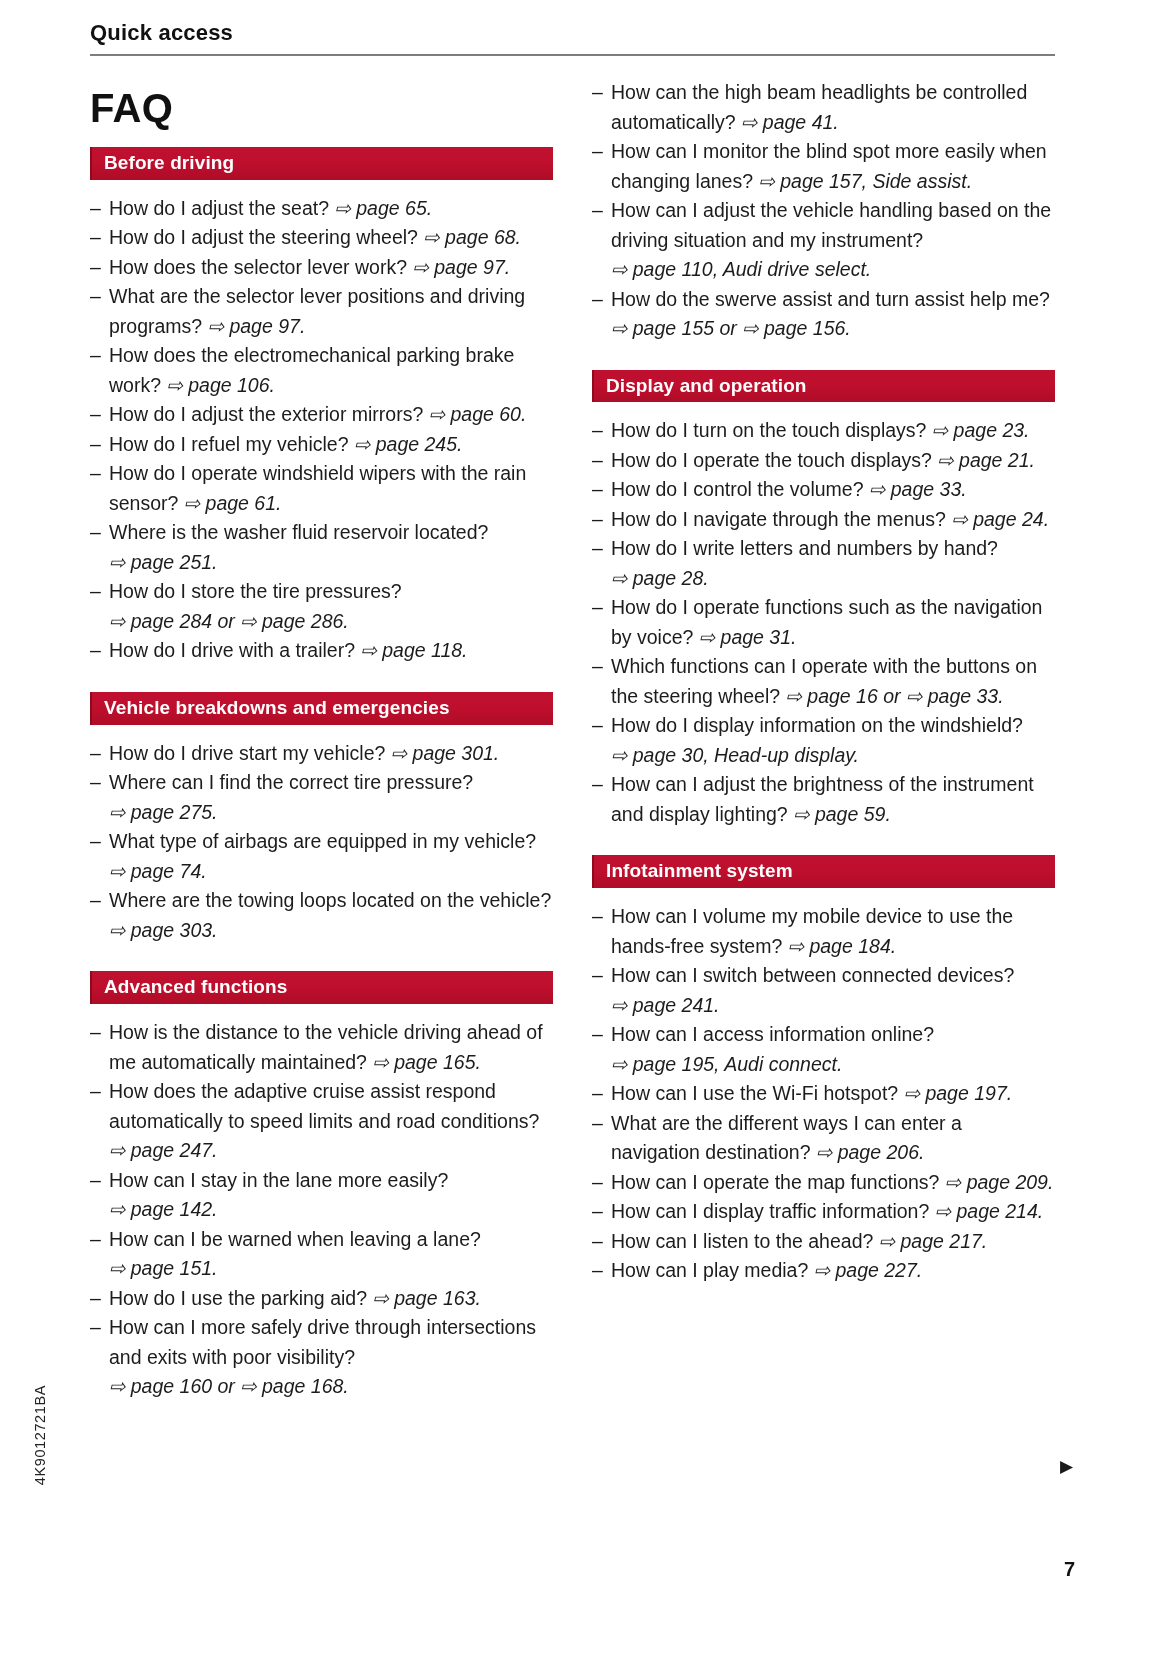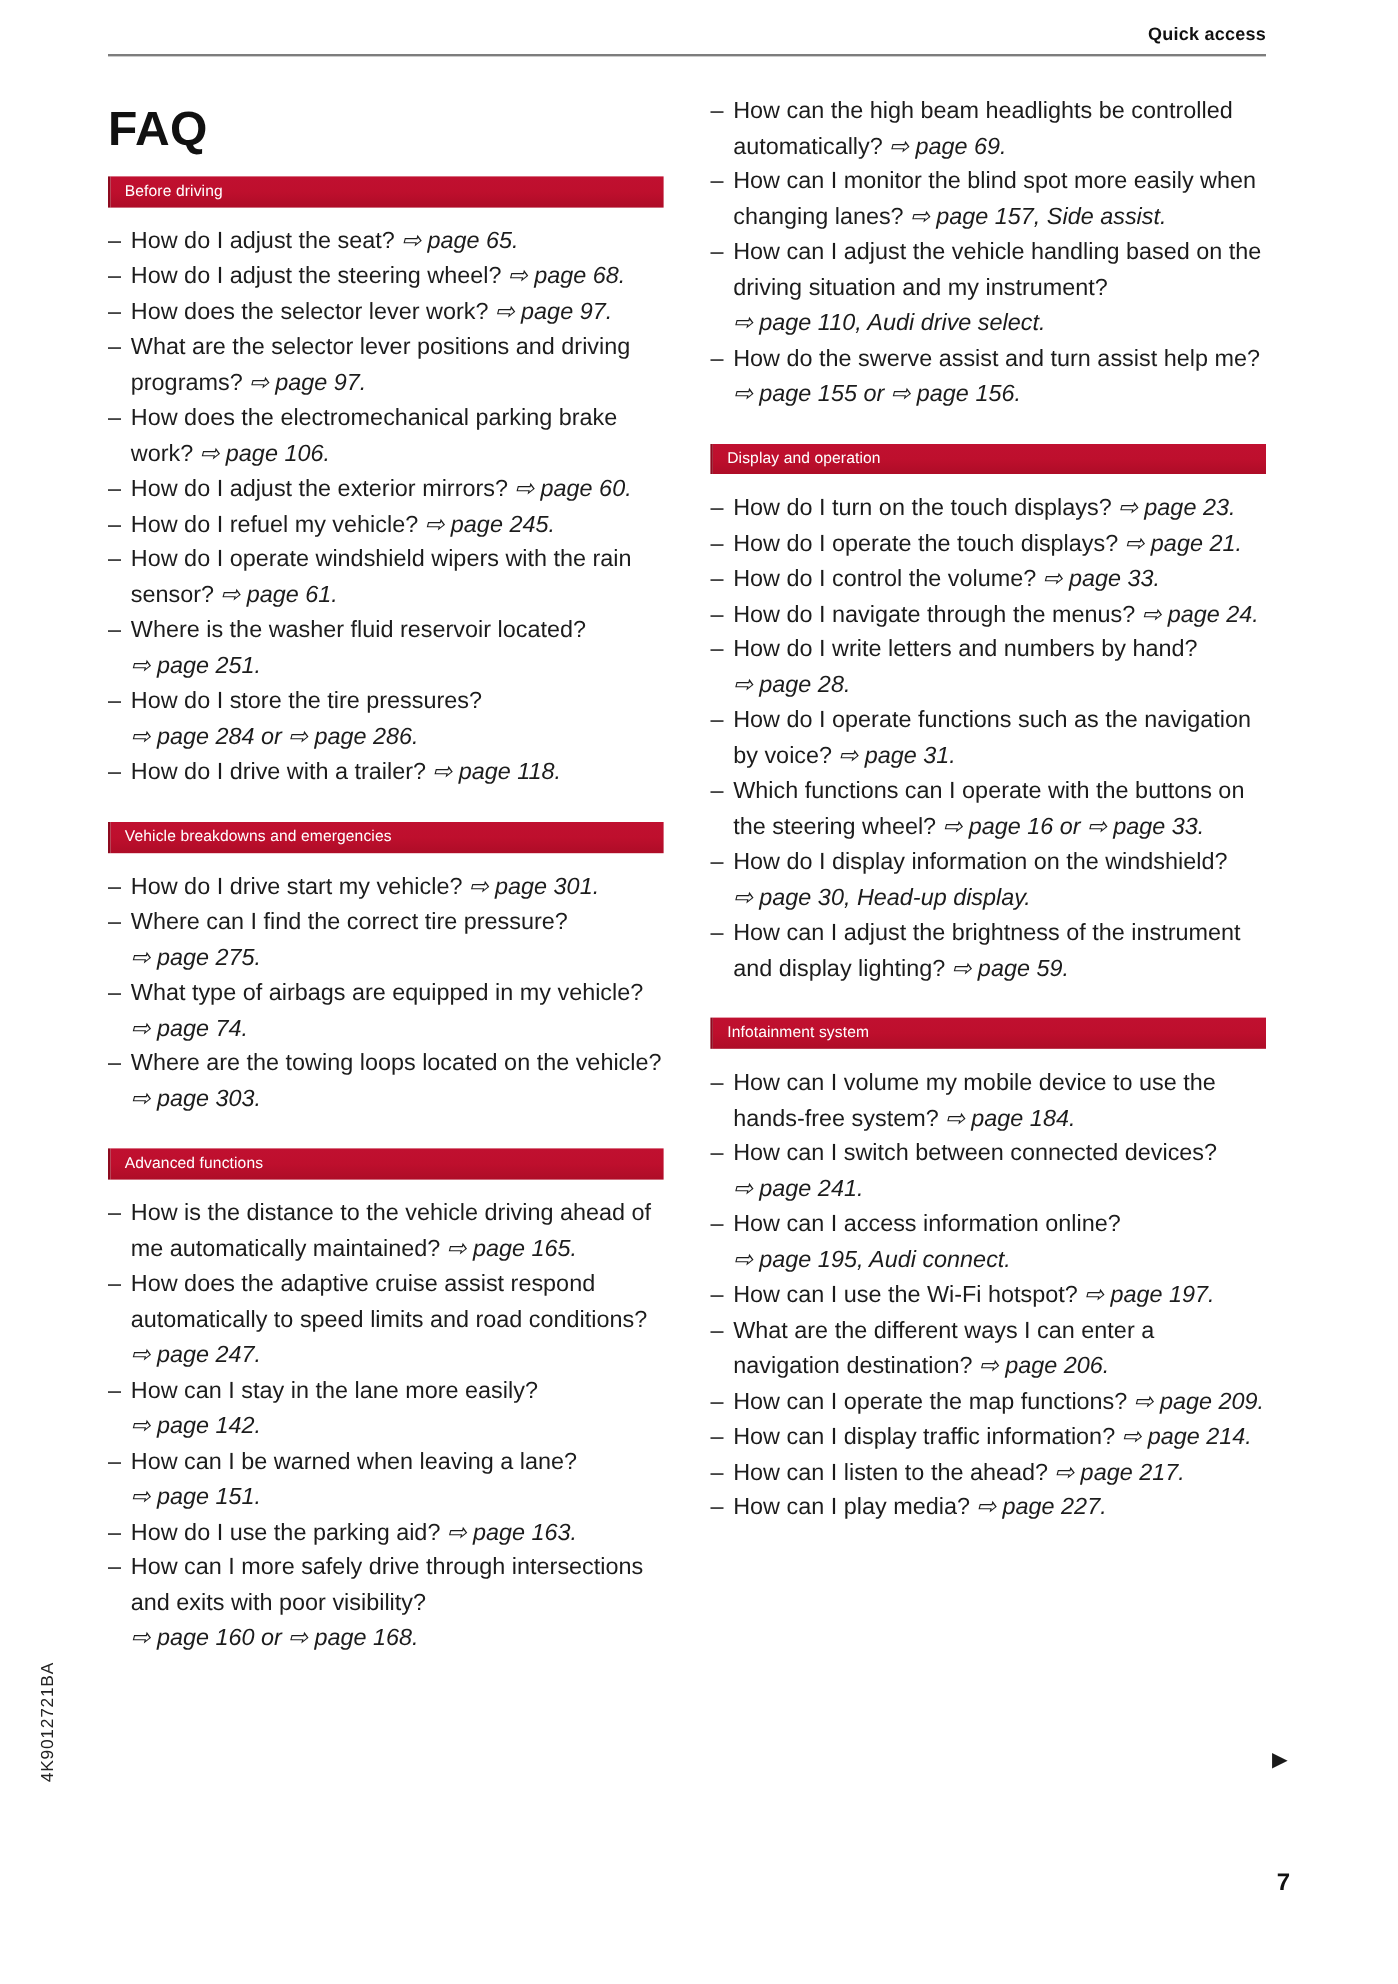--- a/index.html
+++ b/index.html
@@ -24,22 +24,21 @@
   }
 
   
   .header-area {
     position: absolute;
     left: 90px;
     top: 20px;
     width: 965px;
   }
   .header-title {
-    text-align: right;
-    font-size: 15px;
+    font-size: 22px;
     font-weight: bold;
     letter-spacing: 0.2px;
     color: #111;
     padding-bottom: 8px;
   }
   .header-rule {
     border-top: 2px solid #7d7d7d;
     width: 100%;
     height: 0;
   }
@@ -65,22 +64,22 @@
     color: #111;
     margin: 8px 0 16px 0;
     letter-spacing: 0.3px;
   }
 
   
   .section-banner {
     background: #c4122f;
     background: linear-gradient(to bottom, #c01030 0%, #be0f2d 50%, #ae0c27 100%);
     color: #ffffff;
-    font-size: 13px;
-    font-weight: normal;
+    font-size: 19px;
+    font-weight: bold;
     letter-spacing: 0.1px;
     padding: 5px 4px 6px 12px;
     line-height: 1.15;
     box-sizing: border-box;
     width: 100%;
     border-left: 2px solid #8d0a1f;
   }
   .section-block { margin-bottom: 26px; }
 
   
@@ -190,21 +189,21 @@
               <li><span class="dash">–</span><span>How can I more safely drive through intersections and exits with poor visibility?</span><span class="xref"> ⇨ page 160 or ⇨ page 168.</span></li>
             </ul>
           </div>
         </div>
     </div>
 
     <div class="col" id="right-col">
       <div id="right-sections">
           <div class="section-block">
             <ul class="faq-list" style="margin-top: 0px;">
-              <li><span class="dash">–</span><span>How can the high beam headlights be controlled automatically?</span><span class="xref"> ⇨ page 69.</span></li>
+              <li><span class="dash">–</span><span>How can the high beam headlights be controlled automatically?</span><span class="xref"> ⇨ page 41.</span></li>
               <li><span class="dash">–</span><span>How can I monitor the blind spot more easily when changing lanes?</span><span class="xref"> ⇨ page 157, Side assist.</span></li>
               <li><span class="dash">–</span><span>How can I adjust the vehicle handling based on the driving situation and my instrument?</span><span class="xref"> ⇨ page 110, Audi drive select.</span></li>
               <li><span class="dash">–</span><span>How do the swerve assist and turn assist help me?</span><span class="xref"> ⇨ page 155 or ⇨ page 156.</span></li>
             </ul>
           </div>
           <div class="section-block">
             <div class="section-banner">Display and operation</div>
             <ul class="faq-list">
               <li><span class="dash">–</span><span>How do I turn on the touch displays?</span><span class="xref"> ⇨ page 23.</span></li>
               <li><span class="dash">–</span><span>How do I operate the touch displays?</span><span class="xref"> ⇨ page 21.</span></li>

